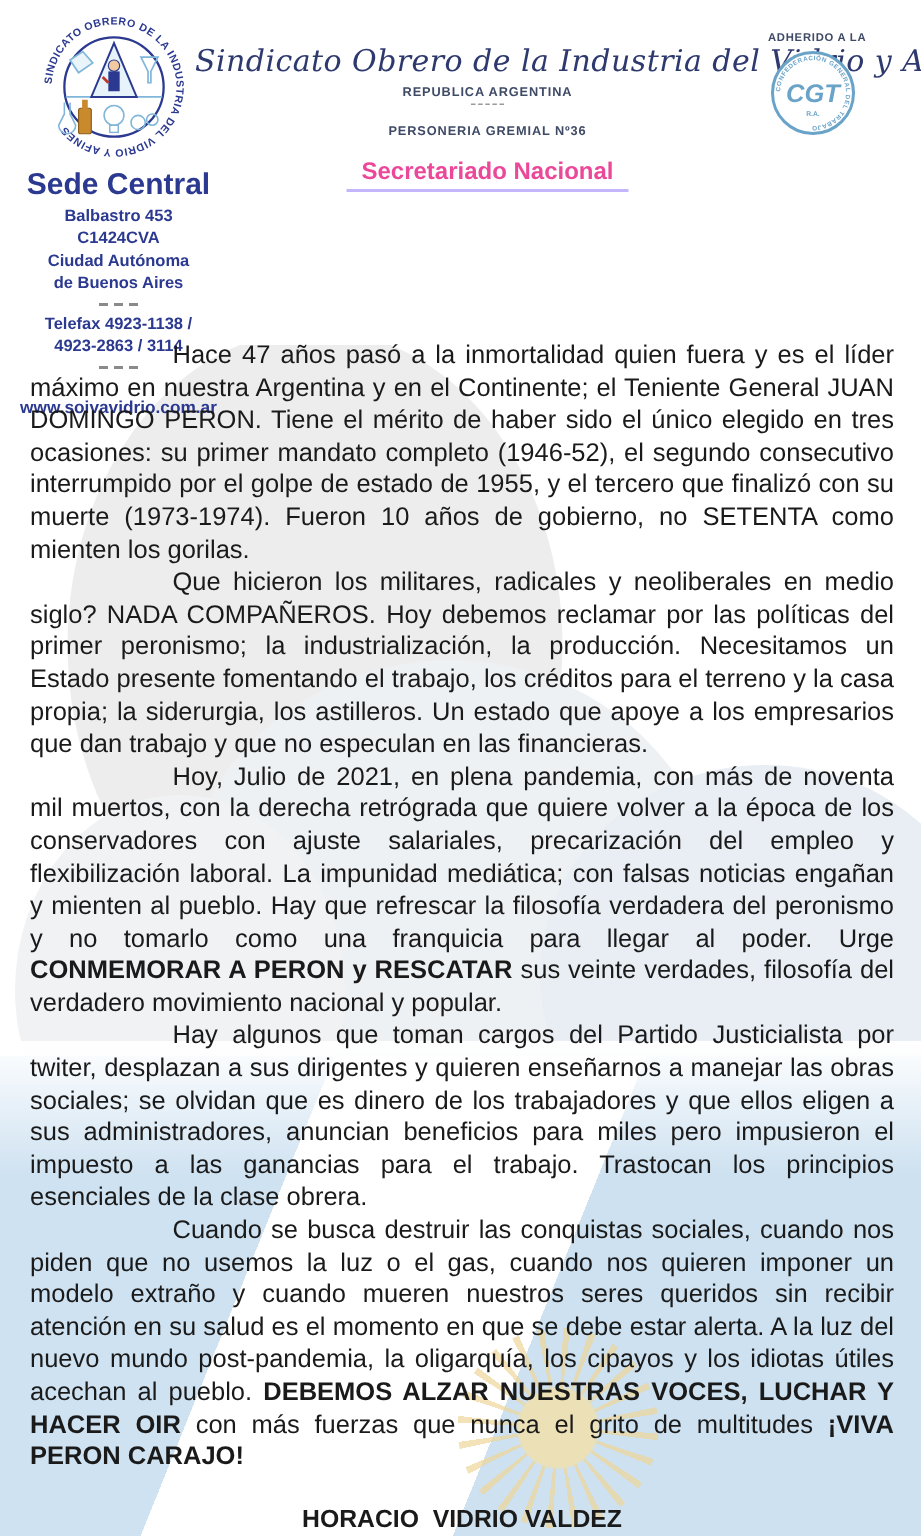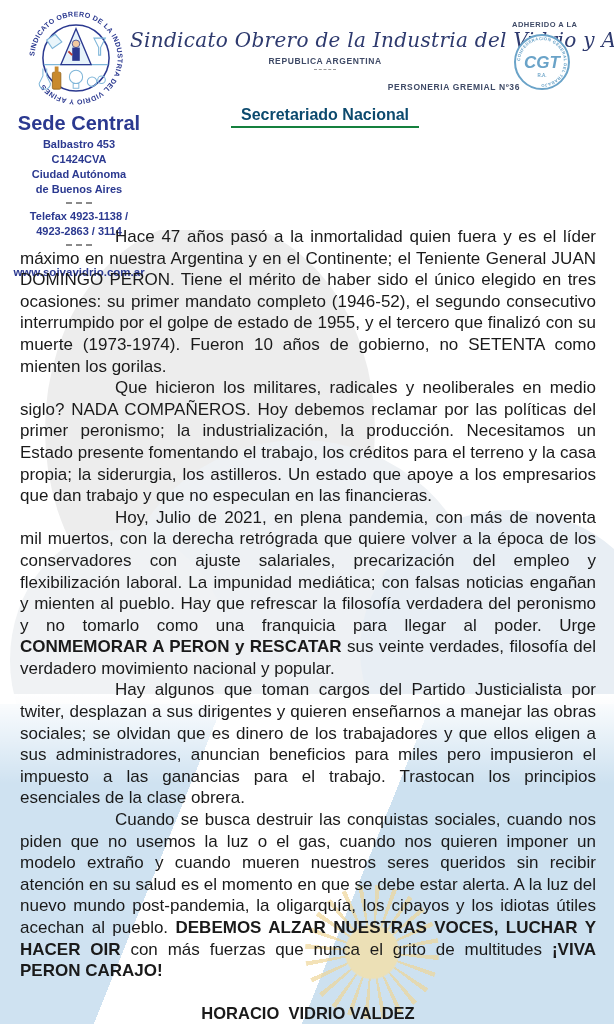--- a/index.html
+++ b/index.html
@@ -42,21 +42,21 @@
   .addr .site{font-size:11.5px; margin-top:20px;}
   .hdr-center{left:130px; top:28px; width:390px; text-align:center;}
   .script-title{
     font-family:"DejaVu Serif", serif; font-style:italic;
     font-size:20px; color:#2e3a6e; letter-spacing:.3px; white-space:nowrap;
   }
   .small-caps-line{font-size:8.5px; color:#3f4a66; font-weight:700; letter-spacing:.6px; margin-top:4px;}
   .mini-div{width:22px; border-top:1.5px dashed #9a9a9a; margin:3px auto;}
   .secretariat{
     display:inline-block; margin-top:14px; font-size:16px; font-weight:700;
-    color:#0c4a6e; border-bottom:2px solid #15803d; padding:0 10px 2px;
+    color:#ec4899; border-bottom:2px solid #c4b5fd; padding:0 10px 2px;
   }
   .hdr-right{left:512px; top:20px; width:84px; text-align:left;}
   .adherido{font-size:7.5px; font-weight:700; color:#3f4a66; letter-spacing:.5px; margin-bottom:3px;}
   
   .headline{
     position:absolute; z-index:1; left:120px; top:146px; width:486px;
     text-align:center; font-weight:700; font-size:21px; line-height:24px;
     color:#2e9640;
   }
   
@@ -123,21 +123,21 @@
     <div class="a-line">Telefax 4923-1138 /</div>
     <div class="a-line">4923-2863 / 3114</div>
     <div class="dash-div"></div>
     <div class="site">www.soivavidrio.com.ar</div>
   </div>
 
   <div class="hdr hdr-center">
     <div class="script-title">Sindicato Obrero de la Industria del Vidrio y Afines</div>
     <div class="small-caps-line">REPUBLICA ARGENTINA</div>
     <div class="mini-div"></div>
-    <div class="small-caps-line" style="margin-top:12px;text-align:right;">PERSONERIA GREMIAL Nº36</div>
+    <div class="small-caps-line" style="margin-top:12px;">PERSONERIA GREMIAL Nº36</div>
     <div class="secretariat">Secretariado Nacional</div>
   </div>
 
   <div class="hdr hdr-right">
     <div class="adherido">ADHERIDO A LA</div>
     <svg width="60" height="60" viewBox="0 0 60 60">
       <defs>
         <path id="cgtrim" d="M 8,30 A 22,22 0 1 1 52,30 A 22,22 0 1 1 8,30"></path>
       </defs>
       <circle cx="30" cy="30" r="27" fill="#ffffff" stroke="#6aa3c8" stroke-width="2"></circle>

